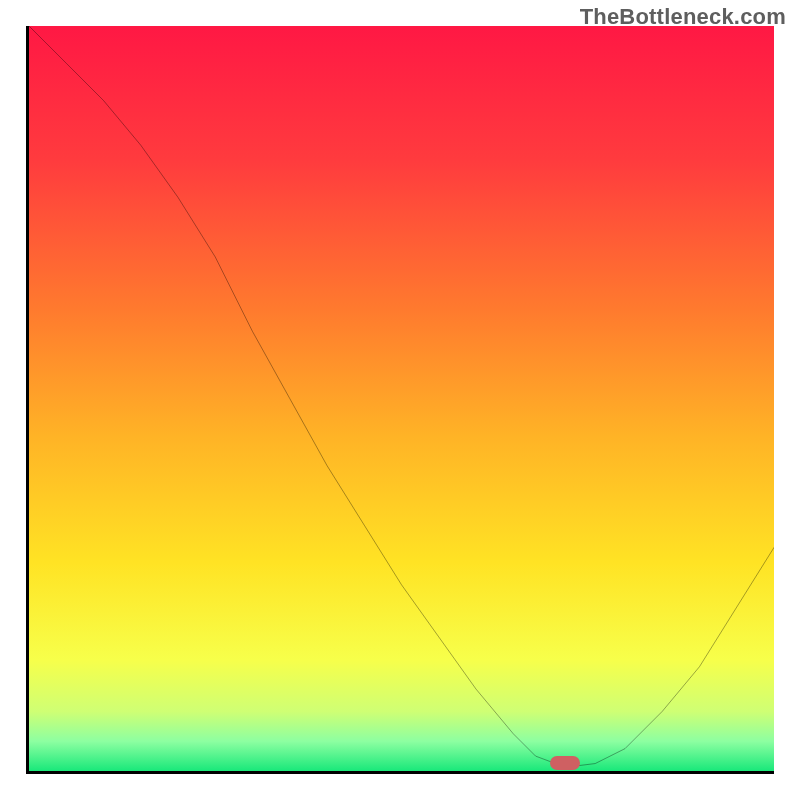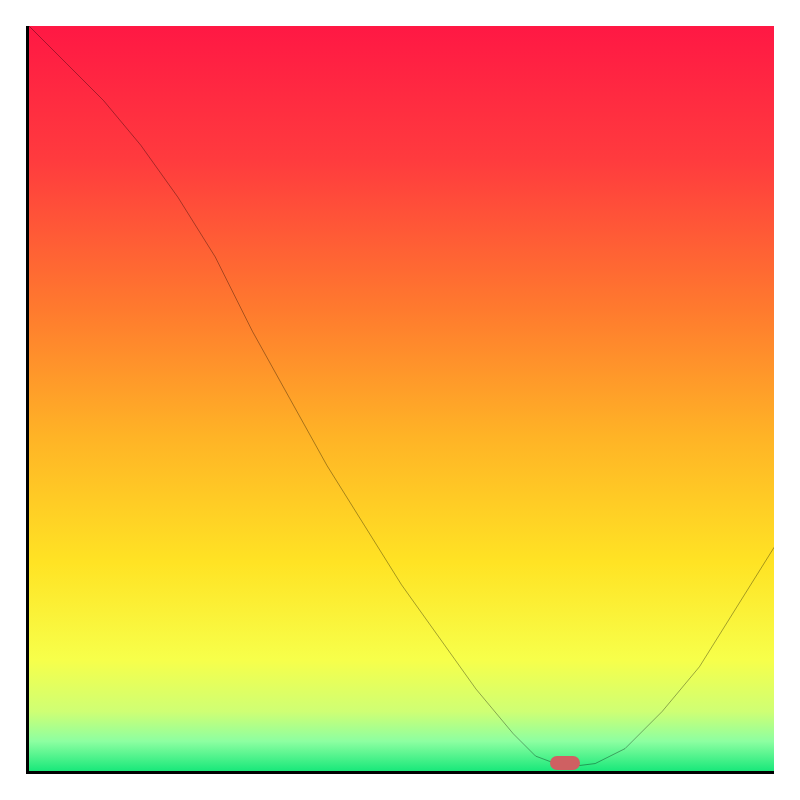--- a/index.html
+++ b/index.html
@@ -50,20 +50,21 @@
     border-radius: 7px;
     background: #cf6062;
     transform: translate(-50%, -50%);
   }
 </style>
 </head>
 <body>
 
 <div class="chart-container">
 
+  <div class="watermark">TheBottleneck.com</div>
 
   <div class="plot">
 
     <svg class="gradient" viewBox="0 0 100 100" preserveAspectRatio="none">
       <defs>
         <linearGradient id="bg-grad" x1="0" y1="0" x2="0" y2="1">
             <stop offset="0.00%" stop-color="#ff1844"></stop>
             <stop offset="18.00%" stop-color="#ff3b3e"></stop>
             <stop offset="38.00%" stop-color="#ff7a2e"></stop>
             <stop offset="55.00%" stop-color="#ffb326"></stop>

